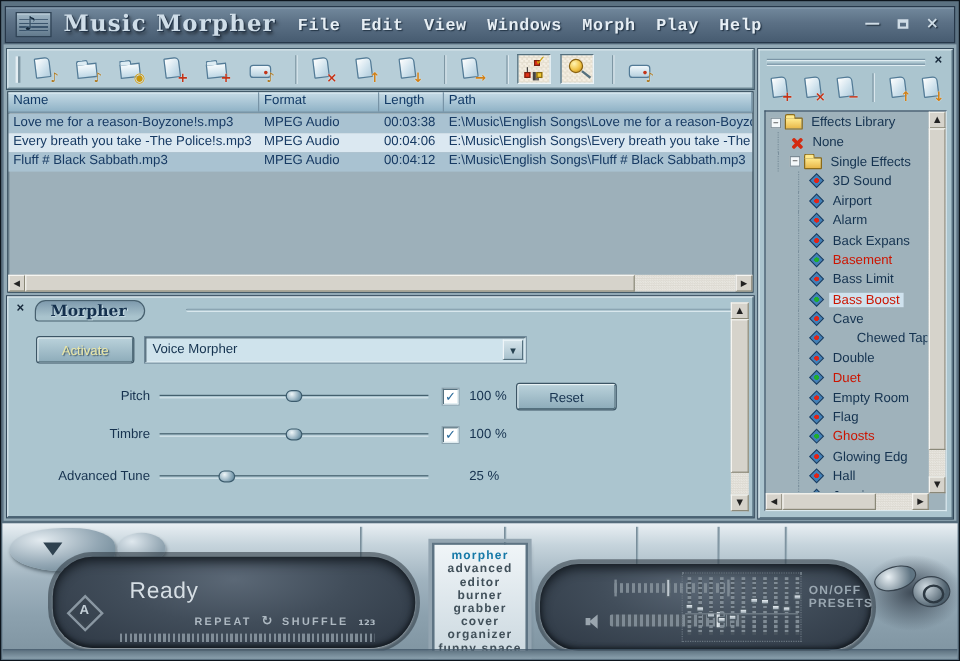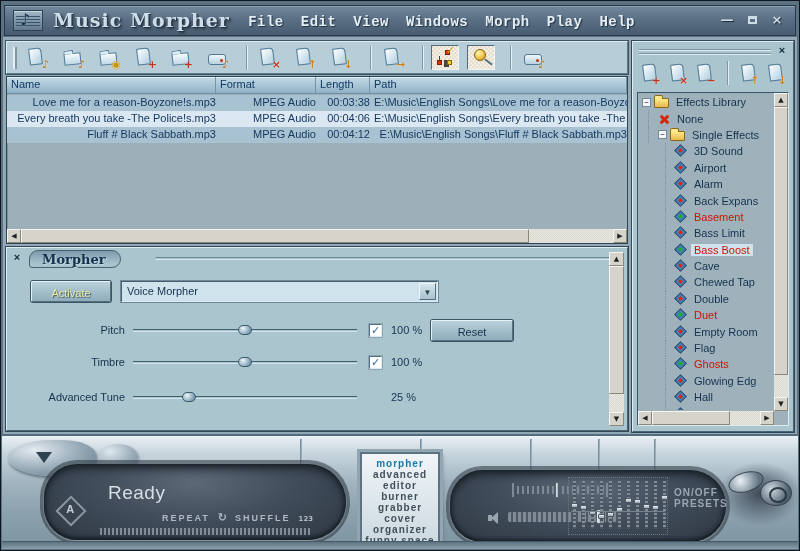--- a/index.html
+++ b/index.html
@@ -47,21 +47,21 @@
   .kind-tree .b i:nth-child(2){top:10px;left:0;}
   .kind-tree .b i:nth-child(3){top:10px;left:10px;background:#f0c830;border-color:#8a6a10;}
   .kind-tree .b::before{content:"";position:absolute;left:2px;top:6px;width:1px;height:7px;background:#444;box-shadow:5px 4px 0 #444,6px 4px 0 #444,7px 4px 0 #444,8px 4px 0 #444,9px 4px 0 #444;}
   .kind-tree .b::after{content:"✓";position:absolute;right:-2px;top:-6px;font:bold 11px "DejaVu Sans",sans-serif;color:#caa00a;}
   .ov{position:absolute;right:1px;bottom:-2px;font:bold 11px "DejaVu Sans",sans-serif;text-shadow:0 0 1px #fff;}
 
   
   .filelist{position:absolute;left:6px;top:76px;width:622px;height:168px;border:1px solid #2f4656;background:#9db0ba;box-shadow:inset 1px 1px 0 #7c919c;}
   .fl-header{display:flex;height:17px;background:linear-gradient(180deg,#c6dbe6,#8fb2c6);border-bottom:1px solid #6f8ea2;}
   .fl-hcell{font-size:11px;color:#123a66;padding:1px 0 0 4px;border-right:1px solid #7793a6;box-shadow:inset 0 1px 0 #e2eff5;white-space:nowrap;overflow:hidden;}
-  .fl-rows{position:absolute;left:0;top:18px;right:0;bottom:15px;overflow:hidden;text-align:right;}
+  .fl-rows{position:absolute;left:0;top:18px;right:0;bottom:15px;overflow:hidden;}
   .fl-row{display:flex;height:16px;background:#a9c2d1;color:#173a63;font-size:11px;white-space:nowrap;cursor:default;}
   .fl-row.sel{background:#dbe8f1;}
   .fl-cell{padding:1px 0 0 4px;overflow:hidden;white-space:nowrap;}
   .c-name{width:209px;flex:0 0 209px;}
   .c-format{width:100px;flex:0 0 100px;}
   .c-length{width:54px;flex:0 0 54px;}
   .c-path{flex:1;}
   
   .sb-btn{position:absolute;width:14px;height:14px;background:#d6d3cb;border:1px solid;border-color:#f6f5f1 #8a8878 #8a8878 #f6f5f1;color:#222;font:7px "DejaVu Sans",sans-serif;line-height:12px;text-align:center;}
   .sb-thumb{position:absolute;background:#d6d3cb;border:1px solid;border-color:#f6f5f1 #8a8878 #8a8878 #f6f5f1;}
@@ -434,21 +434,21 @@
               <span class="dmd"></span>
             </span>
             <span class="t-lb red sel">Bass Boost</span>
           </div>
           <div class="t-row lvl2" style="padding-left: 36px;">
             <span class="t-ic diamond-red">
               <span class="dmd"></span>
             </span>
             <span class="t-lb">Cave</span>
           </div>
-          <div class="t-row lvl2" style="padding-left: 36px;">
+          <div class="t-row lvl2" style="padding-left: 36px; gap: 20px;">
             <span class="t-ic diamond-red">
               <span class="dmd"></span>
             </span>
             <span class="t-lb">Chewed Tap</span>
           </div>
           <div class="t-row lvl2" style="padding-left: 36px;">
             <span class="t-ic diamond-red">
               <span class="dmd"></span>
             </span>
             <span class="t-lb">Double</span>

